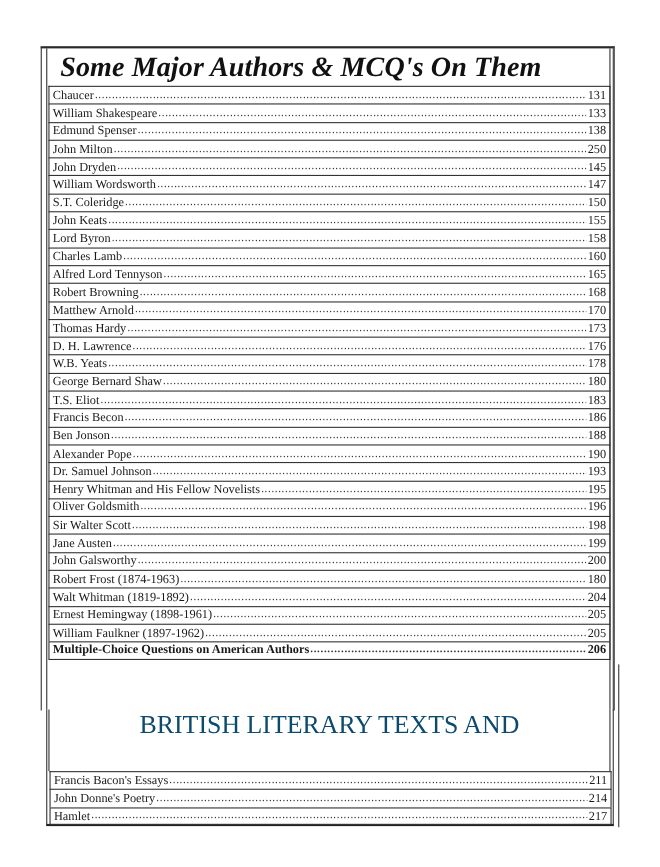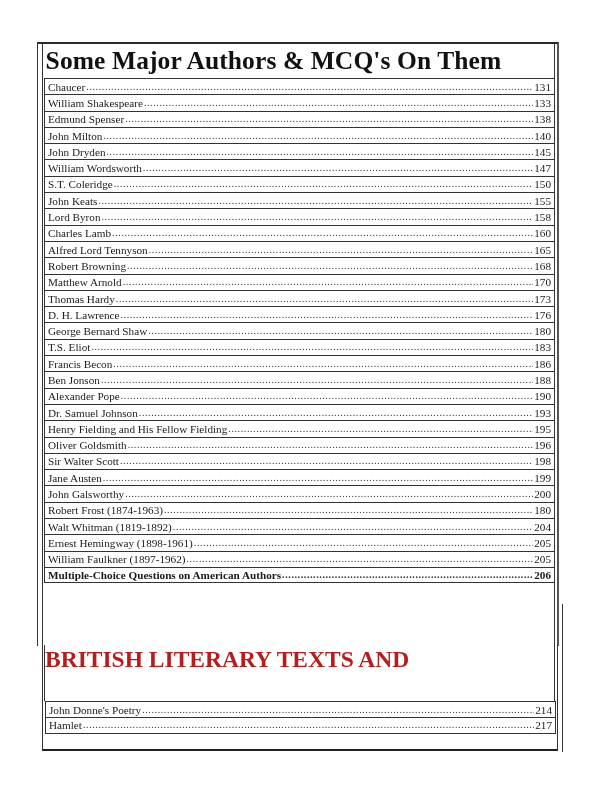--- a/index.html
+++ b/index.html
@@ -41,20 +41,21 @@
       left: 42px;
       top: 44px;
       width: 463px;
       height: 34px;
       text-align: center;
       font-weight: bold;
       font-size: 25.5px;
       line-height: 34px;
       letter-spacing: 0.1px;
       color: #111;
+      font-style: italic;
     }
     .list {
       position: absolute;
       left: 44px;
       top: 78px;
       width: 511px;
     }
     .list-bottom {
       position: absolute;
       left: 45px;
@@ -110,24 +111,25 @@
     }
     .section2 {
       position: absolute;
       left: 44px;
       top: 645px;
       width: 511px;
       height: 56px;
       border-left: 1px solid #333;
       border-right: 1px solid #333;
       box-sizing: border-box;
-      font-weight: bold;
+      text-align: center;
+      font-weight: normal;
       font-size: 23.5px;
       line-height: 27px;
-      color: #b91c1c;
+      color: #0c4a6e;
       padding-top: 1px;
     }
     .bottom-frame {
       position: absolute;
       left: 42px;
       top: 645px;
       width: 516px;
       height: 106px;
       border-left: 1px solid #333;
       border-right: 1px solid #333;
@@ -155,21 +157,21 @@
       <span class="page">133</span>
     </div>
   <div class="row">
       <span class="label">Edmund Spenser</span>
       <span class="dots"></span>
       <span class="page">138</span>
     </div>
   <div class="row">
       <span class="label">John Milton</span>
       <span class="dots"></span>
-      <span class="page">140</span>
+      <span class="page">250</span>
     </div>
   <div class="row">
       <span class="label">John Dryden</span>
       <span class="dots"></span>
       <span class="page">145</span>
     </div>
   <div class="row">
       <span class="label">William Wordsworth</span>
       <span class="dots"></span>
       <span class="page">147</span>
@@ -213,20 +215,25 @@
       <span class="label">Thomas Hardy</span>
       <span class="dots"></span>
       <span class="page">173</span>
     </div>
   <div class="row">
       <span class="label">D. H. Lawrence</span>
       <span class="dots"></span>
       <span class="page">176</span>
     </div>
   <div class="row">
+      <span class="label">W.B. Yeats</span>
+      <span class="dots"></span>
+      <span class="page">178</span>
+    </div>
+  <div class="row">
       <span class="label">George Bernard Shaw</span>
       <span class="dots"></span>
       <span class="page">180</span>
     </div>
   <div class="row">
       <span class="label">T.S. Eliot</span>
       <span class="dots"></span>
       <span class="page">183</span>
     </div>
   <div class="row">
@@ -243,21 +250,21 @@
       <span class="label">Alexander Pope</span>
       <span class="dots"></span>
       <span class="page">190</span>
     </div>
   <div class="row">
       <span class="label">Dr. Samuel Johnson</span>
       <span class="dots"></span>
       <span class="page">193</span>
     </div>
   <div class="row">
-      <span class="label">Henry Fielding and His Fellow Fielding</span>
+      <span class="label">Henry Whitman and His Fellow Novelists</span>
       <span class="dots"></span>
       <span class="page">195</span>
     </div>
   <div class="row">
       <span class="label">Oliver Goldsmith</span>
       <span class="dots"></span>
       <span class="page">196</span>
     </div>
   <div class="row">
       <span class="label">Sir Walter Scott</span>
@@ -304,20 +311,25 @@
 <div class="right-extra-line"></div>
 
 <div class="bottom-frame"></div>
 
 <div class="section2">
   <div>BRITISH LITERARY TEXTS AND</div>
 </div>
 
 <div class="list-bottom">
   <div class="row">
+      <span class="label">Francis Bacon's Essays</span>
+      <span class="dots"></span>
+      <span class="page">211</span>
+    </div>
+  <div class="row">
       <span class="label">John Donne's Poetry</span>
       <span class="dots"></span>
       <span class="page">214</span>
     </div>
   <div class="row">
       <span class="label">Hamlet</span>
       <span class="dots"></span>
       <span class="page">217</span>
     </div>
 </div>

